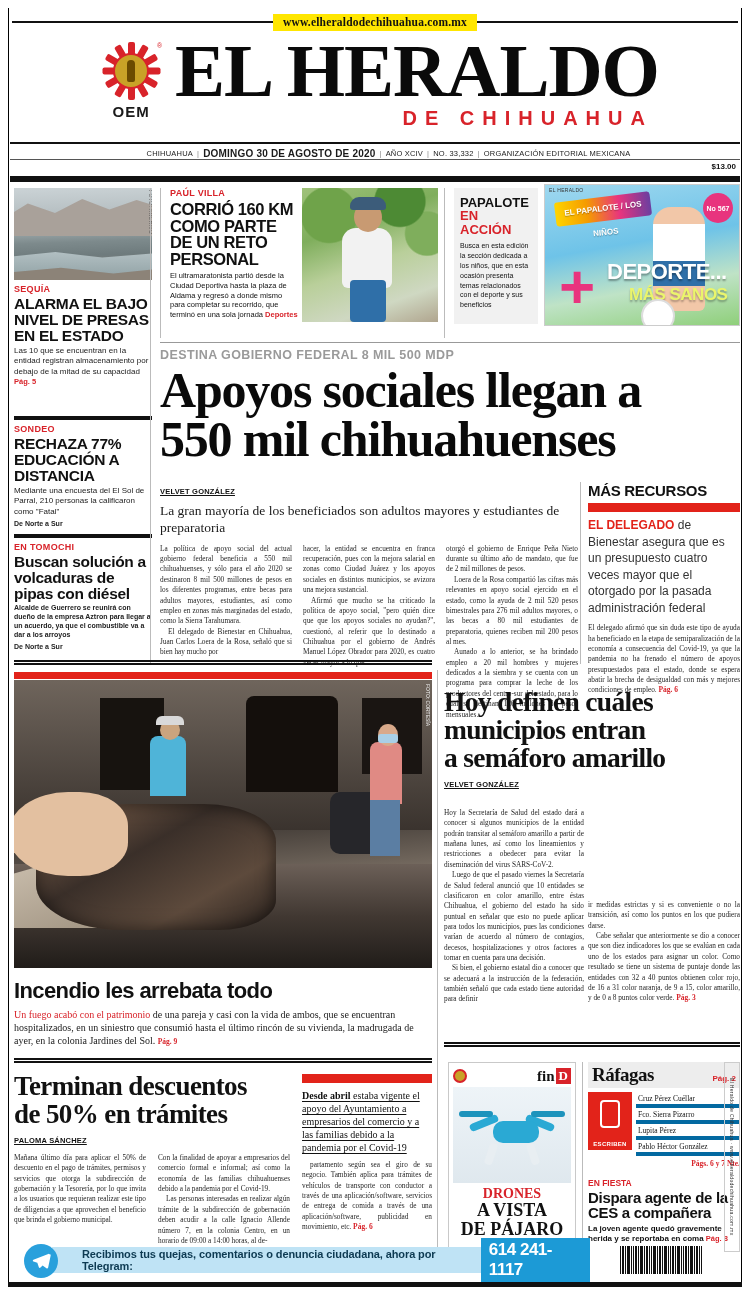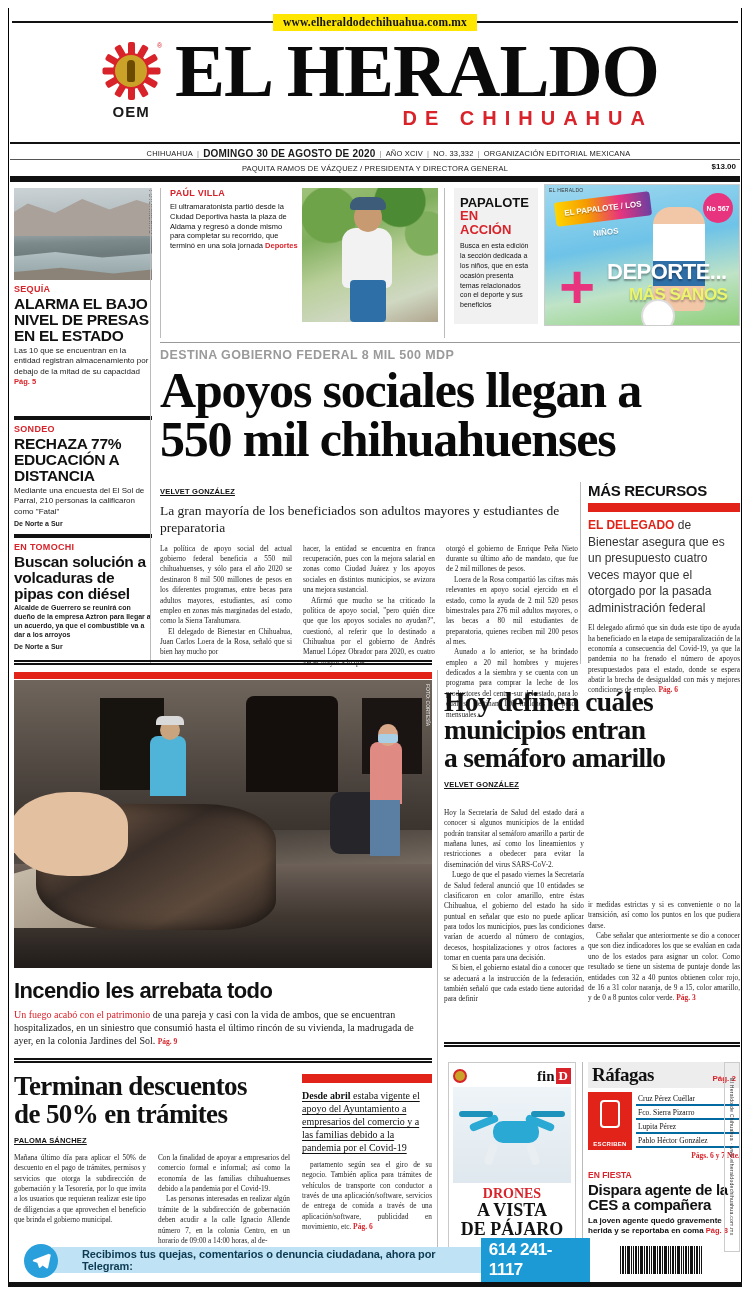--- a/index.html
+++ b/index.html
@@ -384,21 +384,21 @@
     padding-bottom:3px; position:relative;
   }
   .rafagas .escriben .pen {
     position:absolute; left:12px; top:8px; width:20px; height:28px;
     border:2px solid #fff; border-radius:4px;
   }
   .rafagas .escriben .lbl { font-size:6px; font-weight:800; letter-spacing:.3px; }
   .rafagas .names { flex:1; }
   .rafagas .names div {
     font-family:"Liberation Serif",serif; font-size:7.5px;
-    border-bottom:2px solid #0369a1; padding:1.5px 0 1.5px 2px;
+    border-bottom:4px solid #0369a1; padding:1.5px 0 1.5px 2px;
   }
   .rafagas .names .pgs { border-bottom:none; text-align:right; color:#d8232a; font-weight:800; font-size:7.5px; padding-top:3px;}
   .rafagas .fiesta { margin-top: 8px; }
   .rafagas .fiesta .k { color:#d8232a; font-weight:800; font-size:8.5px; }
   .rafagas .fiesta h3 { font-weight:800; font-size:15px; line-height:1.04; letter-spacing:-.3px; margin-top:2px; }
   .rafagas .fiesta p { font-size:8px; font-weight:700; line-height:1.3; margin-top:3px; }
 
   .vert-strip {
     position:absolute; right:10px; top:1062px; width:16px; height:190px;
     display:flex; align-items:center; justify-content:center;
@@ -480,21 +480,20 @@
     <span class="sep">|</span>
     <span>AÑO XCIV</span>
     <span class="sep">|</span>
     <span>NO. 33,332</span>
     <span class="sep">|</span>
     <span>ORGANIZACIÓN EDITORIAL MEXICANA</span>
   </div>
 
   <div class="rule-thin" style="left:10px;top:159px;width:730px;height:1px;background:#555"></div>
 
-  <div class="director">PAQUITA RAMOS DE VÁZQUEZ / PRESIDENTA Y DIRECTORA GENERAL</div>
   <div class="price">$13.00</div>
   <div class="band-dark"></div>
 
   <div class="teaser-row">
 
     <div class="sequia-photo">
       <span class="ridge"></span>
         <span class="water"></span>
         <span class="shore"></span>
       <span class="photo-credit-v">FOTO: ARCHIVO</span>
@@ -523,20 +522,21 @@
         <h3 class="serifish">Buscan solución a volcaduras de pipas con diésel</h3>
         <p class="tiny">Alcalde de Guerrero se reunirá con dueño de la empresa Aztron para llegar a un acuerdo, ya que el combustible va a dar a los arroyos</p>
         <p class="tiny pg">De Norte a Sur</p>
       </div>
     </div>
 
     <div class="vline" style="left:150px;top:0;height:150px"></div>
 
     <div class="paul">
       <div class="kicker">PAÚL VILLA</div>
+      <div class="h">CORRIÓ 160 KM COMO PARTE DE UN RETO PERSONAL</div>
       <p><span>El ultramaratonista partió desde la Ciudad Deportiva hasta la plaza de Aldama y regresó a donde mismo para completar su recorrido, que terminó en una sola jornada</span> <span class="sec">Deportes</span></p>
     </div>
 
     <div class="runner-photo">
       <span class="trees"></span>
         <span class="torso"></span>
         <span class="stripe"></span>
       <span class="head"></span>
         <span class="cap"></span>
     </div>

